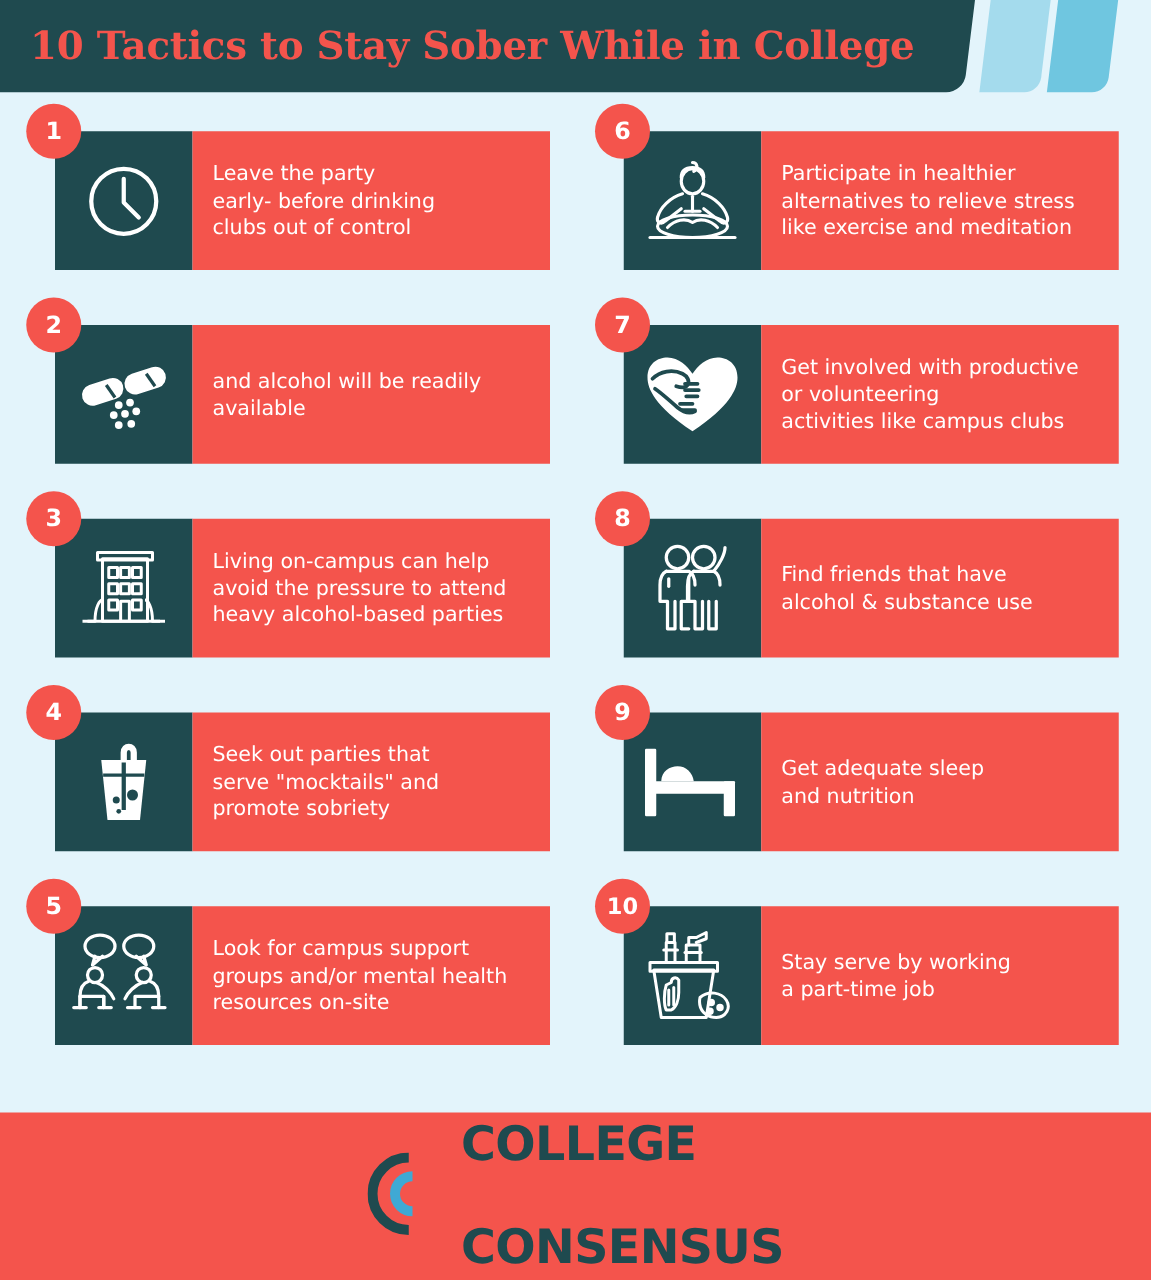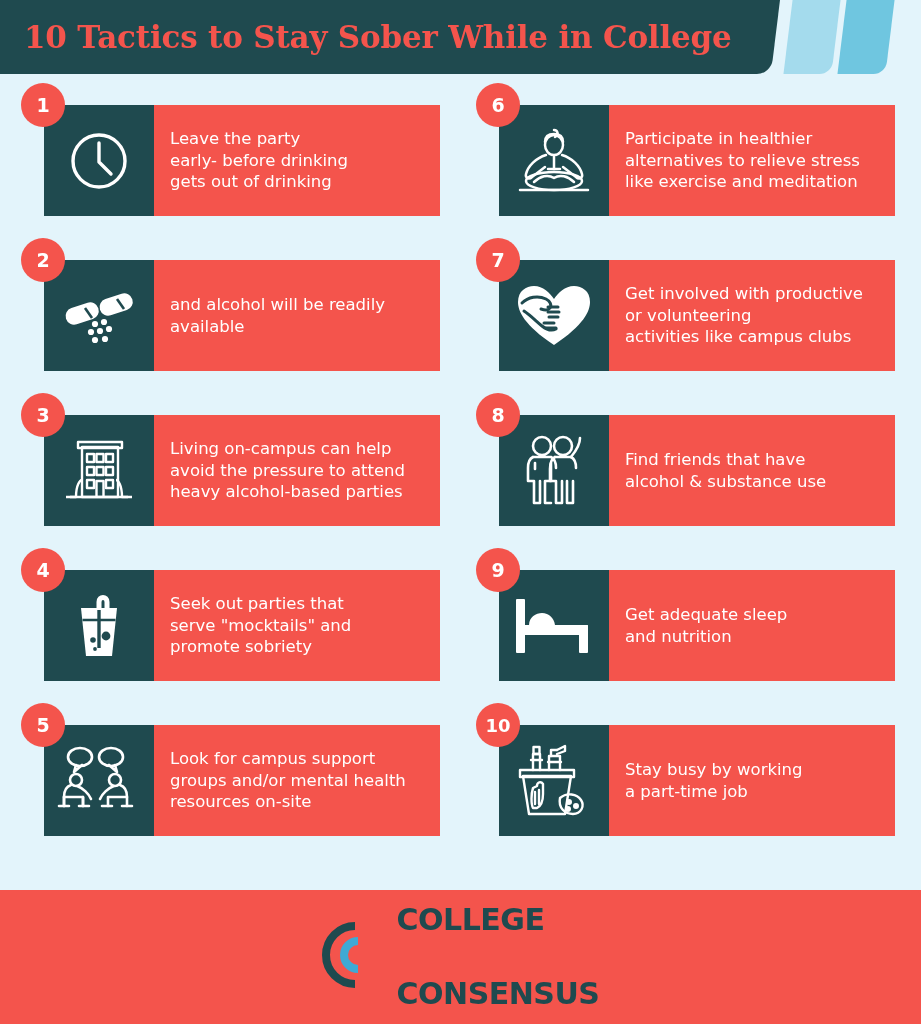--- a/index.html
+++ b/index.html
@@ -128,21 +128,21 @@
     align-items: center;
     gap: 9px;
   }
   .logo-mark { flex: 0 0 auto; }
   .logo-words {
     display: flex;
     flex-direction: column;
     justify-content: center;
     color: #1f4a4f;
     font-weight: bold;
-    font-size: 30px;
+    font-size: 38px;
     line-height: 0.99;
     letter-spacing: -0.5px;
     font-family: "DejaVu Sans", "Liberation Sans", sans-serif;
     gap: 44px;
   }
 </style>
 </head>
 <body>
 
 <div class="header">
@@ -159,21 +159,21 @@
     <div class="card-icon">
       <svg width="66" height="66" viewBox="0 0 66 66">
         <circle cx="33" cy="33" r="26" fill="none" stroke="#fff" stroke-width="3.4"></circle>
         <path d="M33 15 L33 34 L45 46" fill="none" stroke="#fff" stroke-width="3.4" stroke-linecap="round" stroke-linejoin="round"></path>
       </svg>
     </div>
     <div class="card-text">
       <div>
         <span>Leave the party</span>
         <span>early- before drinking</span>
-        <span>gets out of drinking</span>
+        <span>clubs out of control</span>
       </div>
     </div>
   </div>
 
   <div class="card">
     <div class="badge">2</div>
     <div class="card-icon">
       <svg width="76" height="66" viewBox="0 0 76 66">
         <g fill="#fff">
           <rect x="4" y="22" width="34" height="17" rx="8.5" transform="rotate(-18 21 30)"></rect>
@@ -414,21 +414,21 @@
 
           <path d="M47 56 C54 50 64 52 68 58 C72 64 68 72 60 72 C52 72 45 66 47 56 Z"></path>
           <circle cx="56" cy="60" r="1.8" fill="#fff"></circle>
           <circle cx="63" cy="64" r="1.8" fill="#fff"></circle>
           <circle cx="55" cy="67" r="1.8" fill="#fff"></circle>
         </g>
       </svg>
     </div>
     <div class="card-text">
       <div>
-        <span>Stay busy by working</span>
+        <span>Stay serve by working</span>
         <span>a part-time job</span>
       </div>
     </div>
   </div>
 
 </div>
 
 <div class="footer">
   <div class="logo">
     <div class="logo-mark">

